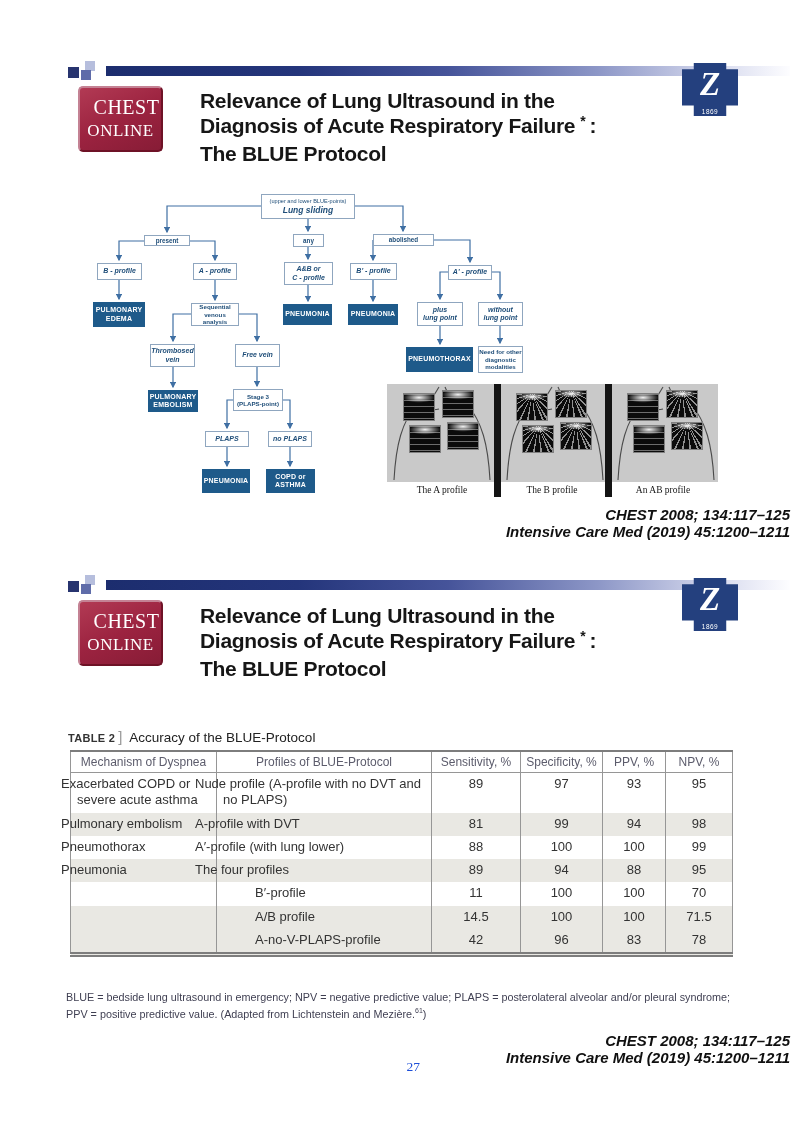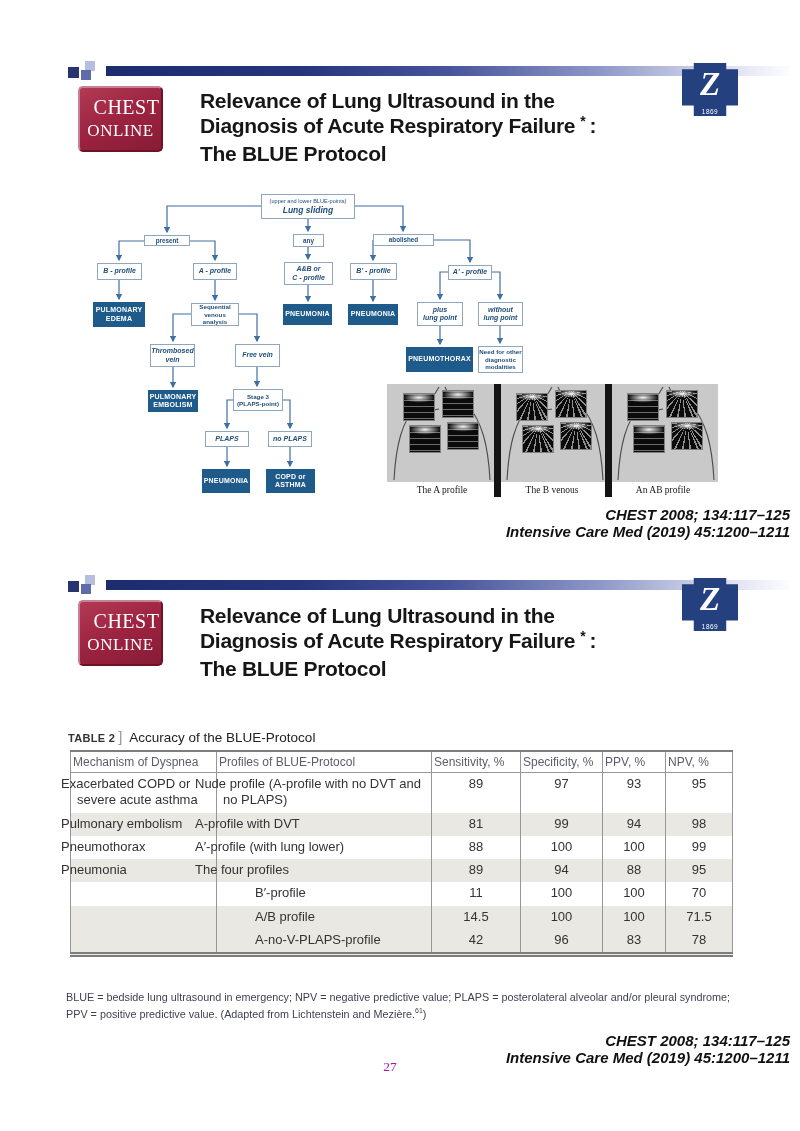--- a/index.html
+++ b/index.html
@@ -64,31 +64,31 @@
   .tile.b::before{background:
     radial-gradient(ellipse 80% 26% at 50% 10%,rgba(255,255,255,.95),rgba(255,255,255,0) 60%),
     repeating-conic-gradient(from 155deg at 50% 0,rgba(255,255,255,.55) 0 4deg,rgba(255,255,255,0) 4deg 16deg);}
   .us-divider{position:absolute;top:0;width:7px;height:113px;background:#141414;}
   .us-label{position:absolute;top:101px;width:110px;text-align:center;
     font-family:"Liberation Serif",serif;font-size:9.5px;color:#161616;}
 
   
   .citation{position:absolute;right:10px;text-align:right;font-weight:bold;font-style:italic;
     font-size:15px;line-height:17px;color:#101010;}
-  .page-num{position:absolute;left:360px;width:60px;text-align:center;
-    font-family:"Liberation Serif",serif;font-size:13.5px;color:#a21caf;}
+  .page-num{position:absolute;left:360px;width:60px;text-align:right;
+    font-family:"Liberation Serif",serif;font-size:13.5px;color:#1d4ed8;}
 
   
   .tbl-title{position:absolute;left:68px;top:728px;color:#222;}
   .tbl-label{font-size:11px;font-weight:bold;letter-spacing:.3px;color:#333;}
   .tbl-bracket{font-size:15px;color:#9a9a9a;margin:0 7px 0 3px;}
   .tbl-caption{font-size:13.5px;color:#222;}
   table.acc{position:absolute;left:70px;top:750px;width:662px;border-collapse:collapse;
     border-top:2px solid #7d7d7d;border-bottom:5px double #7d7d7d;table-layout:fixed;}
-  table.acc th{font-weight:normal;color:#5c5c6c;font-size:12px;text-align:left;
+  table.acc th{font-weight:normal;color:#5c5c6c;font-size:12px;text-align:center;
     padding:3px 2px;background:#fff;border:1px solid #969696;border-top:none;}
   table.acc td{font-size:13px;color:#333;padding:3px 6px 4px;vertical-align:top;
     border-left:1px solid #969696;border-right:1px solid #969696;line-height:1.25;}
   table.acc tr.shade{background:#e9e8e3;}
   td.mech{padding-left:26px;text-indent:-16px;}
   td.prof{padding-left:40px;text-indent:-28px;}
   tr.ind td.prof{padding-left:38px;text-indent:0;}
   td.num{text-align:center;}
   .footnote{position:absolute;left:66px;top:990px;width:676px;font-size:10.8px;
     color:#3f3f52;line-height:1.45;}
@@ -246,21 +246,21 @@
           </svg>
           <div class="tile a" style="left:16px;top:9px"></div>
           <div class="tile b" style="left:55px;top:6px"></div>
           <div class="tile a" style="left:22px;top:41px"></div>
           <div class="tile b" style="left:60px;top:38px"></div>
         </div>
       </div>
       <div class="us-divider" style="left:107px"></div>
       <div class="us-divider" style="left:218px"></div>
       <div class="us-label" style="left:0">The A profile</div>
-      <div class="us-label" style="left:110px">The B venous</div>
+      <div class="us-label" style="left:110px">The B profile</div>
       <div class="us-label" style="left:221px">An AB profile</div>
     </div>
   </div>
 
   <div class="citation" style="top:506px">
     <div>CHEST 2008; 134:117–125</div>
     <div>Intensive Care Med (2019) 45:1200–1211</div>
   </div>
 
   <div class="deco-bar" style="top:576px">

